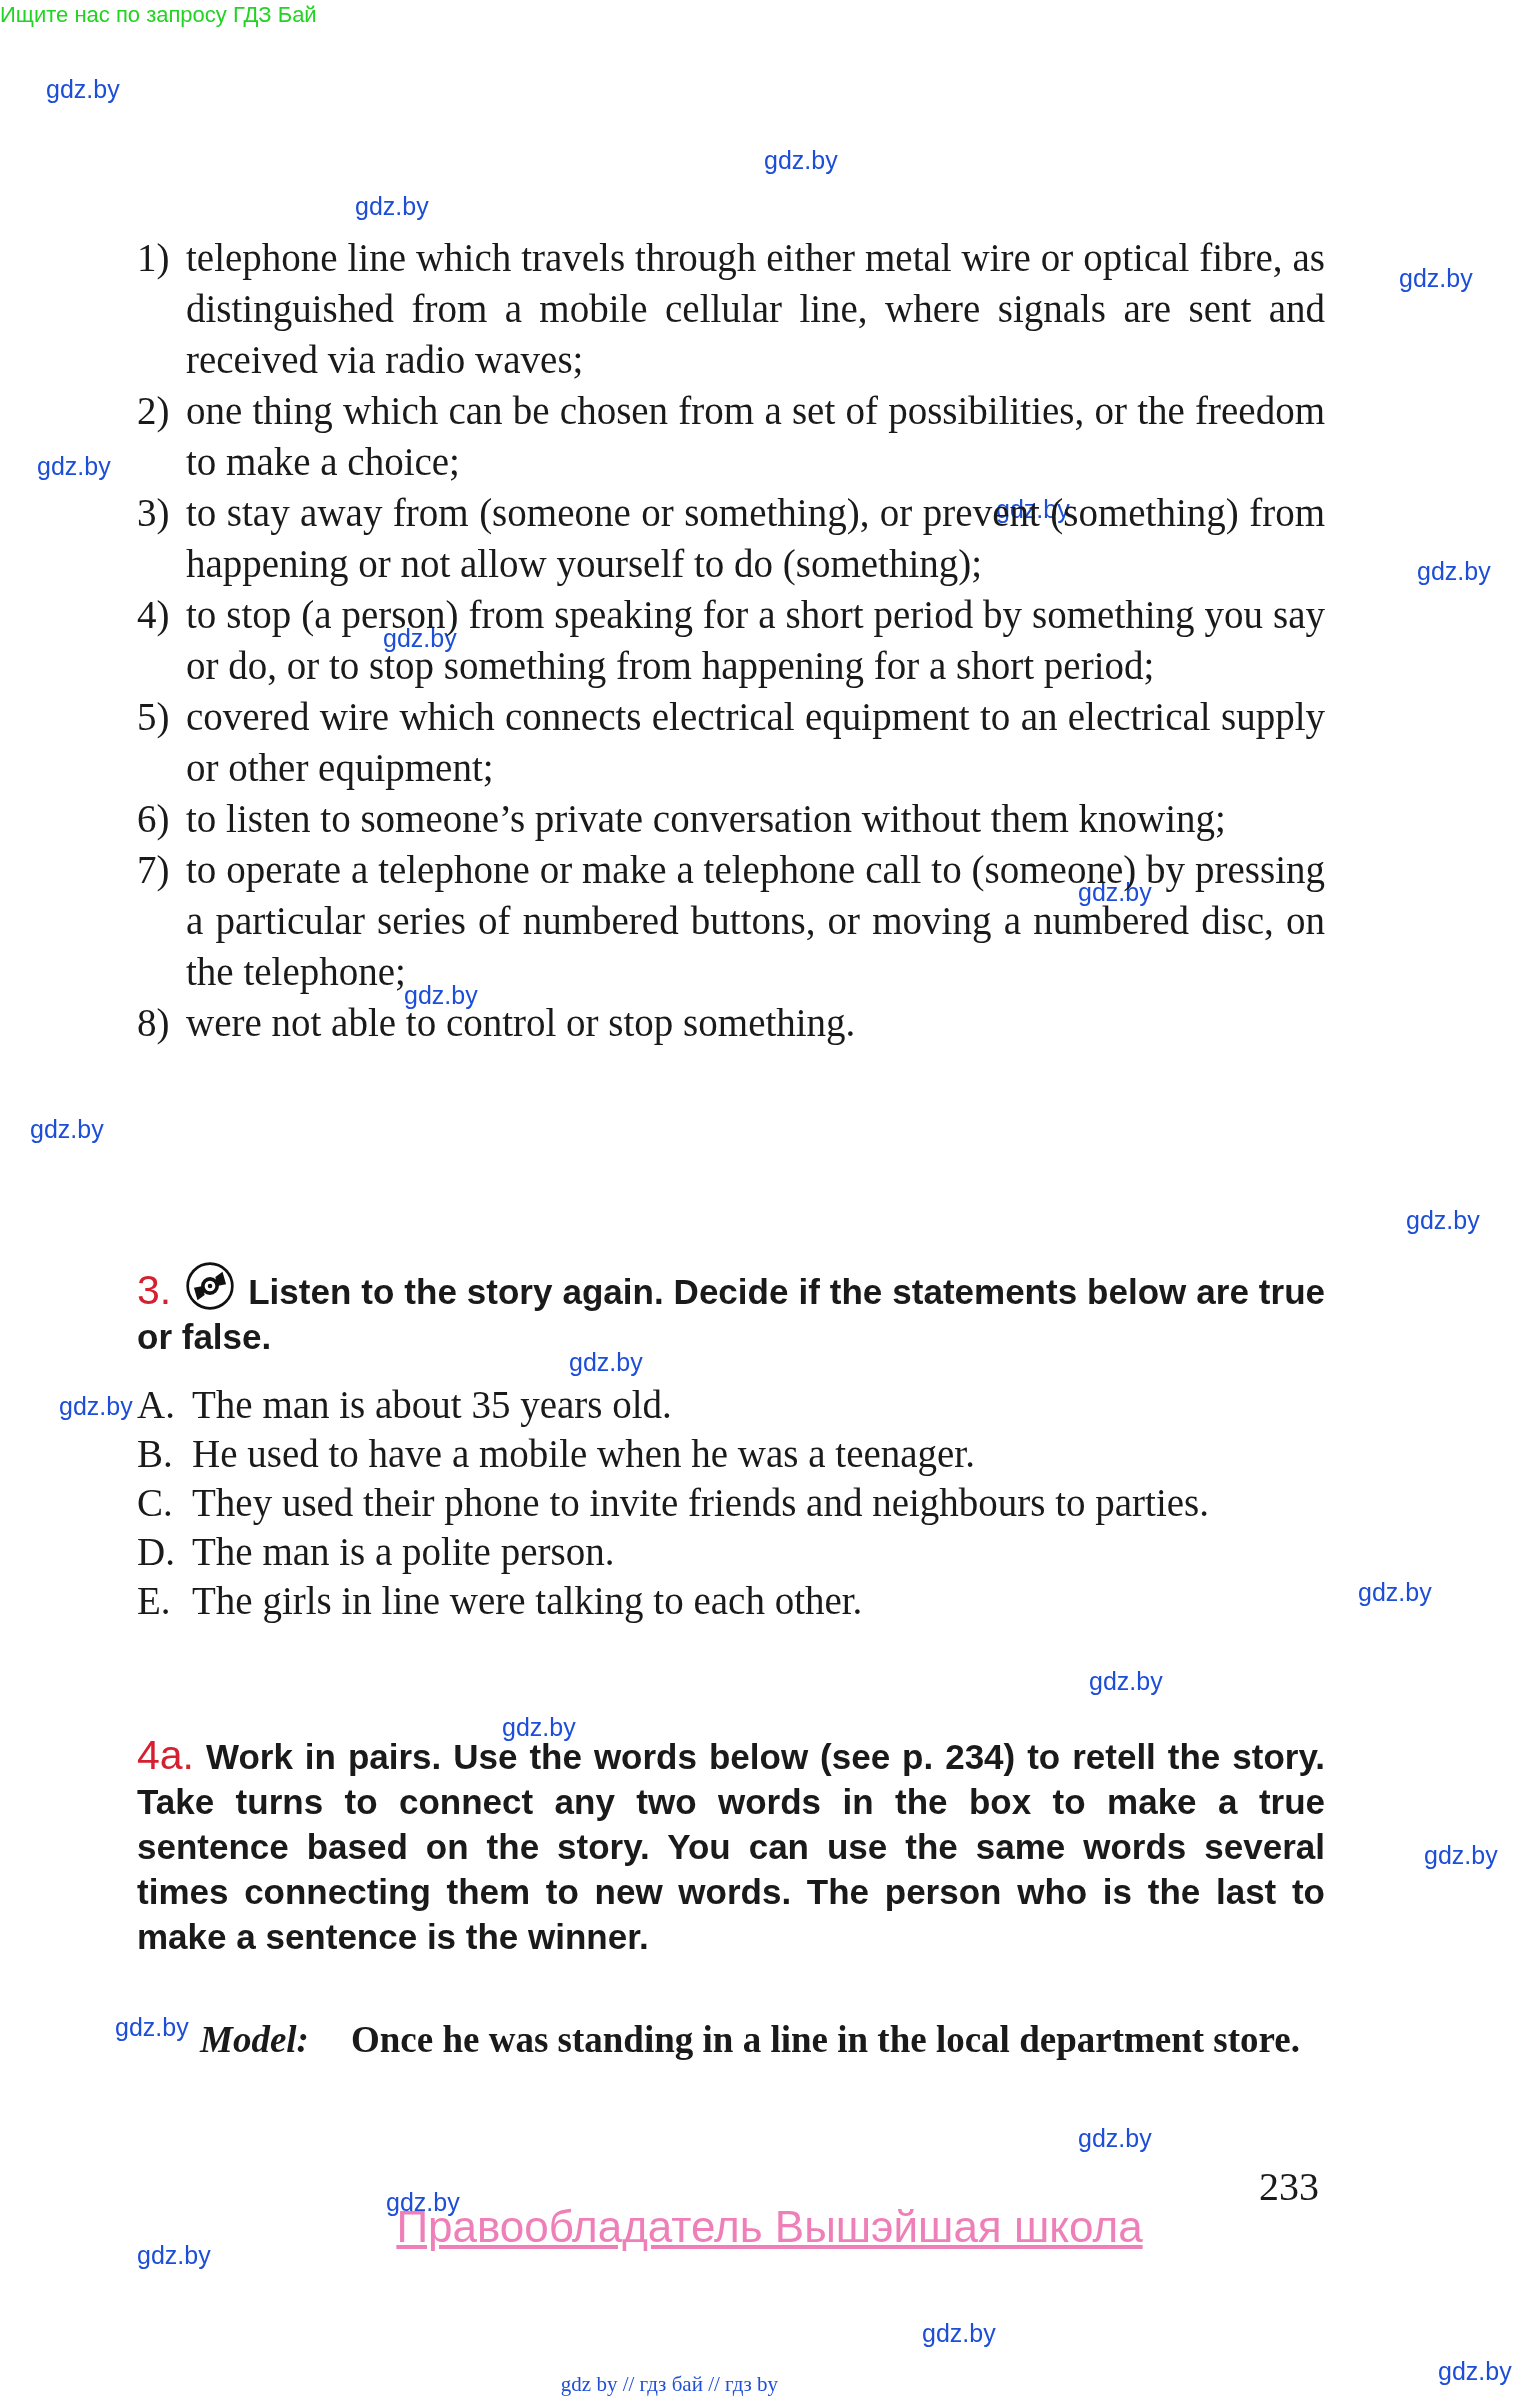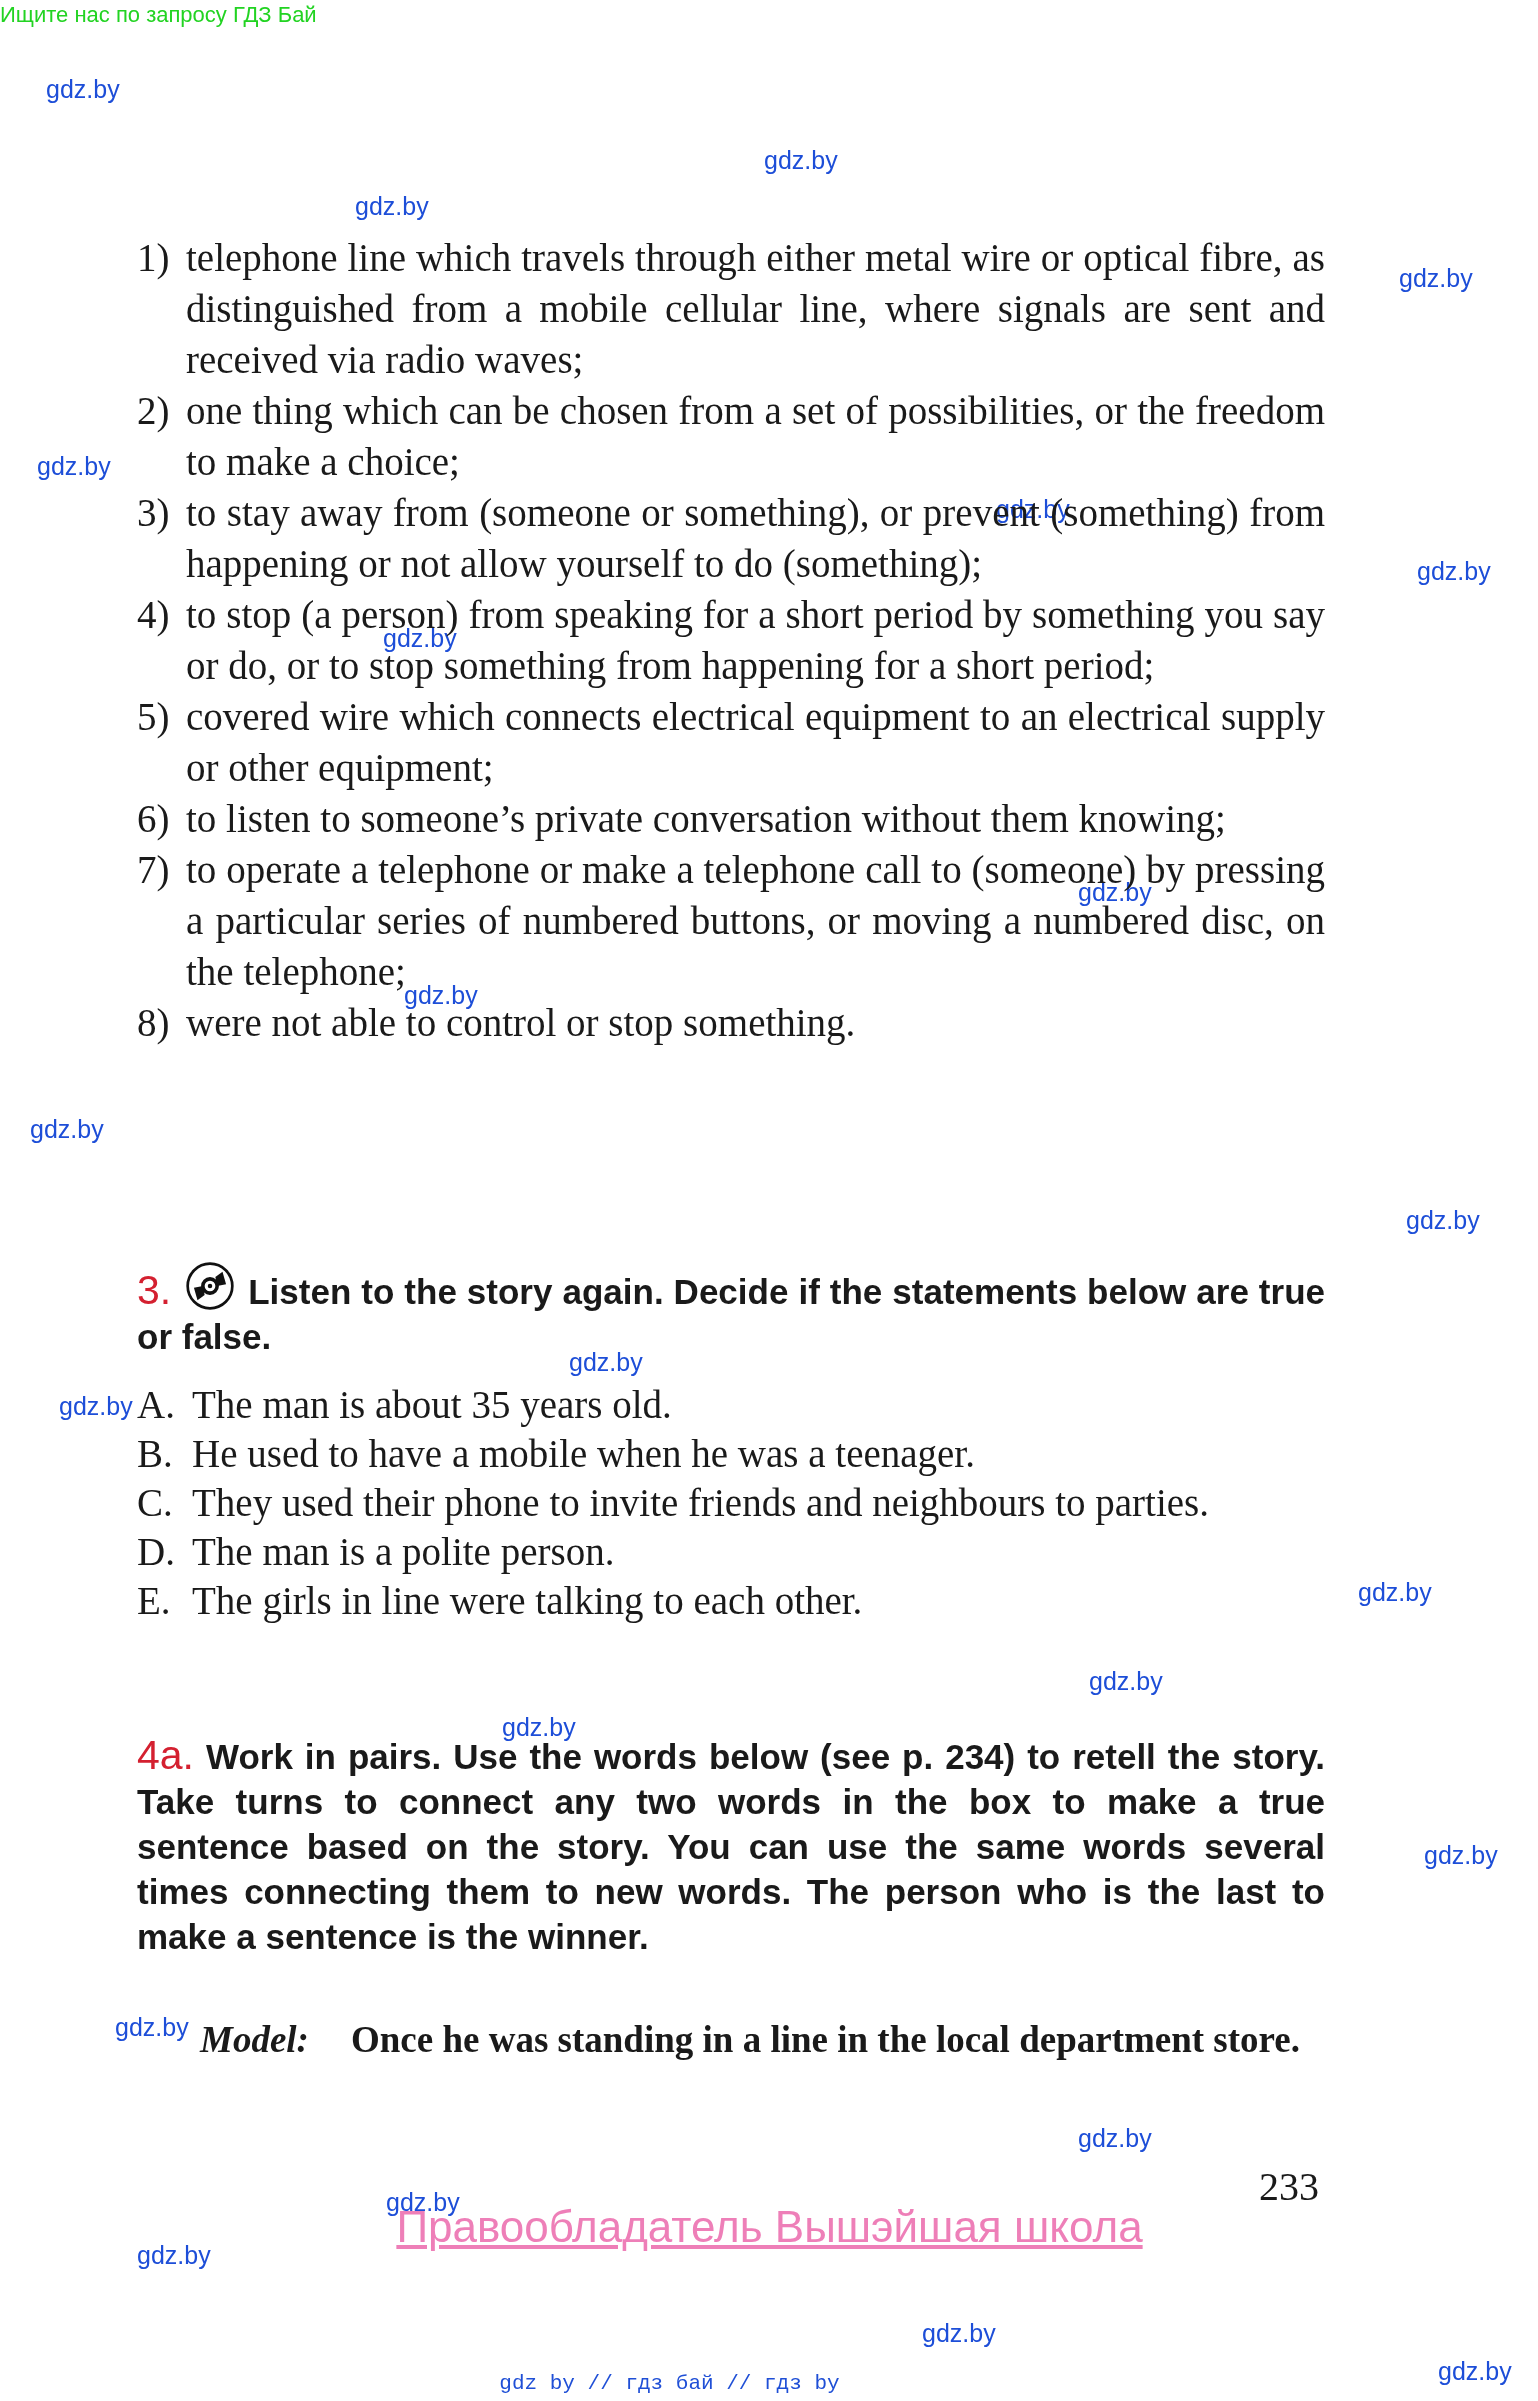--- a/index.html
+++ b/index.html
@@ -20,21 +20,21 @@
   .stmt { position:relative; padding-left:55px; text-align:justify; text-align-last:left; }
   .stmtletter { position:absolute; left:0; top:0; }
   .model { position:absolute; left:200px; top:2015px; width:1126px;
     font-family:"Liberation Serif", serif; font-size:37px; line-height:49px; color:#1a1a1a; }
   .modellabel { font-style:italic; font-weight:bold; }
   .modelbody { display:block; padding-left:151px; margin-top:-49px;font-weight:bold; }
   .pagenum { position:absolute; left:1259px; top:2163px; font-family:"Liberation Serif", serif; font-size:40px; color:#1a1a1a; }
   .owner { position:absolute; left:0; width:1539px; top:2202px; text-align:center;
     font-family:"Liberation Sans", sans-serif; font-size:44px; color:#ee7fb8;text-decoration:underline; }
   .footer { position:absolute; left:0; width:1339px; top:2372px; text-align:center;
-    font-family:Liberation Mono, monospace; font-size:21px; color:#1f4fd6; }
+    font-family:Liberation Serif, serif; font-size:21px; color:#1f4fd6; }
 </style>
 </head>
 <body>
 
 <div class="topbanner">Ищите нас по запросу ГДЗ Бай</div>
 
 <div id="wm-layer">
     <div class="wm" style="left: 46px; top: 41px;">gdz.by</div>
     <div class="wm" style="left: 764px; top: 112px;">gdz.by</div>
     <div class="wm" style="left: 355px; top: 158px;">gdz.by</div>

